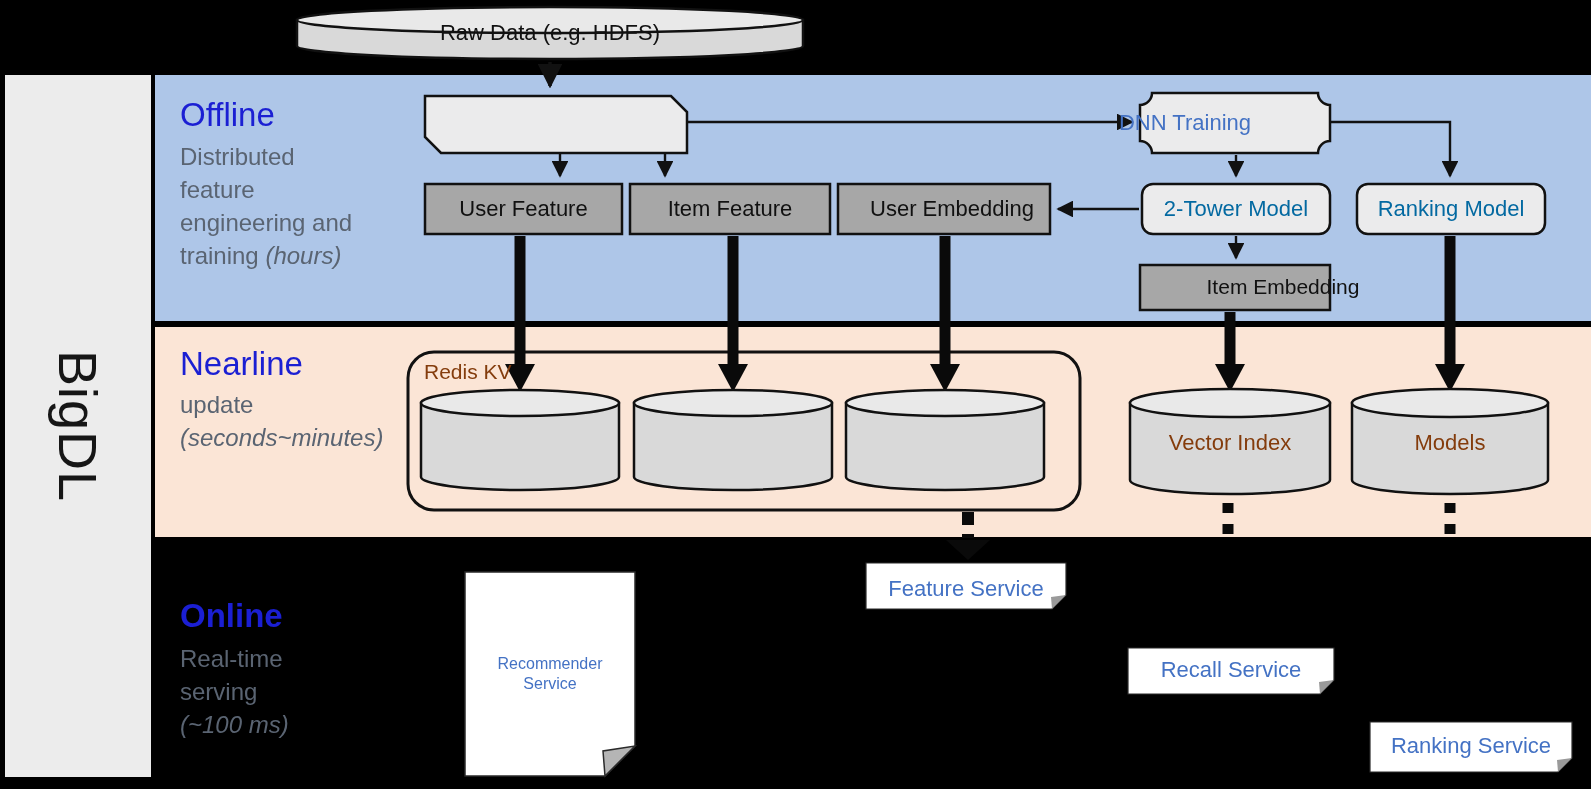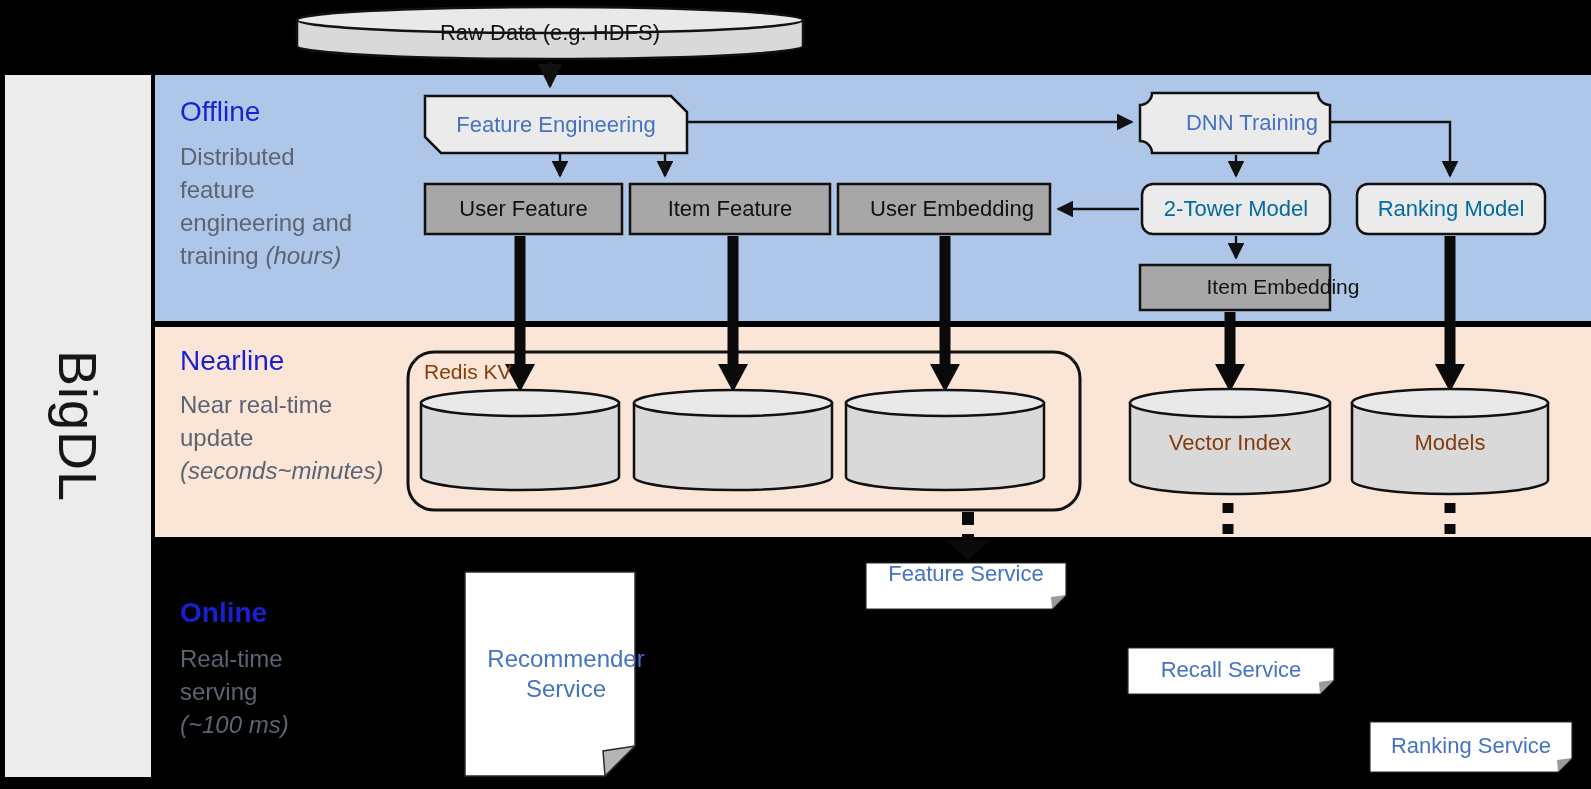--- a/index.html
+++ b/index.html
@@ -13,22 +13,22 @@
   #sidebar span{transform:rotate(90deg);font-size:54px;color:#161616;letter-spacing:1px;white-space:nowrap;}
   svg{position:absolute;left:0;top:0;}
   .label{position:absolute;display:flex;align-items:center;justify-content:center;
          text-align:center;line-height:1.25;}
   .blue{color:#4472c4;}
   .green{color:#0369a1;}
   .brown{color:#843c0c;}
   .dark{color:#111;}
   .f22{font-size:22px;}
   .f21{font-size:21px;}
-  .f24{font-size:24px;margin-left:16px;}
-  .band-title{position:absolute;left:180px;color:#1b1fd3;font-size:28px;font-weight:500;}
+  .f24{font-size:16px;}
+  .band-title{position:absolute;left:180px;color:#1b1fd3;font-size:33px;font-weight:500;}
   .band-desc{position:absolute;left:180px;color:#5a6472;font-size:24px;line-height:33px;}
   .it{font-style:italic;}
   .bold{font-weight:700;}
 </style>
 </head>
 <body>
 
 <div id="stage">
 
   <div class="band" id="band-offline"></div>
@@ -119,45 +119,43 @@
   <div class="label dark f22" style="left:297px;top:13px;width:506px;height:40px;">Raw Data (e.g. HDFS)</div>
 
   <div class="band-title" style="top:96px;">Offline</div>
   <div class="band-desc" style="top:140px;">
     <div>Distributed</div>
     <div>feature</div>
     <div>engineering and</div>
     <div><span>training </span><span class="it">(hours)</span></div>
   </div>
 
-  <div class="label blue f22" style="left:425px;top:96px;width:262px;height:57px;">Feature Engineering</div>
-  <div class="label blue f22" style="left:1140px;top:93px;width:224px;height:60px;">DNN Training</div>
+  <div class="label blue f22" style="left:1073px;top:93px;width:224px;height:60px;">DNN Training</div>
   <div class="label dark f22" style="left:425px;top:184px;width:197px;height:50px;">User Feature</div>
   <div class="label dark f22" style="left:630px;top:184px;width:200px;height:50px;">Item Feature</div>
   <div class="label dark f22" style="left:838px;top:184px;width:228px;height:50px;">User Embedding</div>
   <div class="label green f22" style="left:1142px;top:184px;width:188px;height:50px;">2-Tower Model</div>
   <div class="label green f22" style="left:1357px;top:184px;width:188px;height:50px;">Ranking Model</div>
   <div class="label dark f21" style="left:1140px;top:265px;width:190px;height:45px;padding-left:48px;">Item Embedding</div>
 
   <div class="band-title" style="top:345px;">Nearline</div>
   <div class="band-desc" style="top:388px;">
-    <div>Near real-time</div>
     <div>update</div>
     <div class="it">(seconds~minutes)</div>
   </div>
 
   <div class="label brown f21" style="left:424px;top:358px;width:150px;height:28px;justify-content:flex-start;">Redis KV</div>
   <div class="label brown f22" style="left:1130px;top:408px;width:200px;height:70px;">Vector Index</div>
   <div class="label brown f22" style="left:1352px;top:408px;width:196px;height:70px;">Models</div>
 
   <div class="band-title bold" style="top:597px;">Online</div>
   <div class="band-desc" style="top:642px;">
     <div>Real-time</div>
     <div>serving</div>
     <div class="it">(~100 ms)</div>
   </div>
 
   <div class="label blue f24" style="left:470px;top:572px;width:160px;height:203px;">Recommender Service</div>
-  <div class="label blue f22" style="left:866px;top:548px;width:200px;height:52px;">Feature Service</div>
+  <div class="label blue f22" style="left:866px;top:563px;width:200px;height:52px;">Feature Service</div>
   <div class="label blue f22" style="left:1128px;top:648px;width:206px;height:44px;">Recall Service</div>
   <div class="label blue f22" style="left:1370px;top:722px;width:202px;height:48px;border-radius:21px;">Ranking Service</div>
 
 </div>
 
 </body></html>

